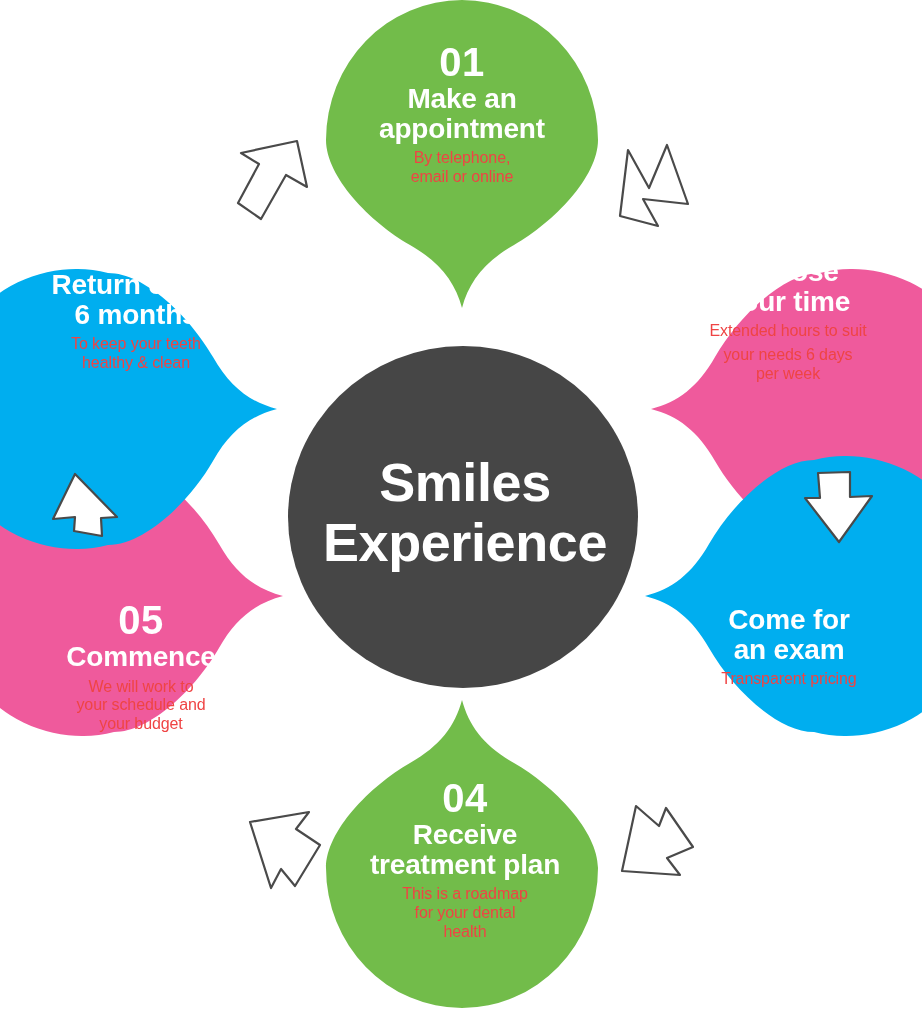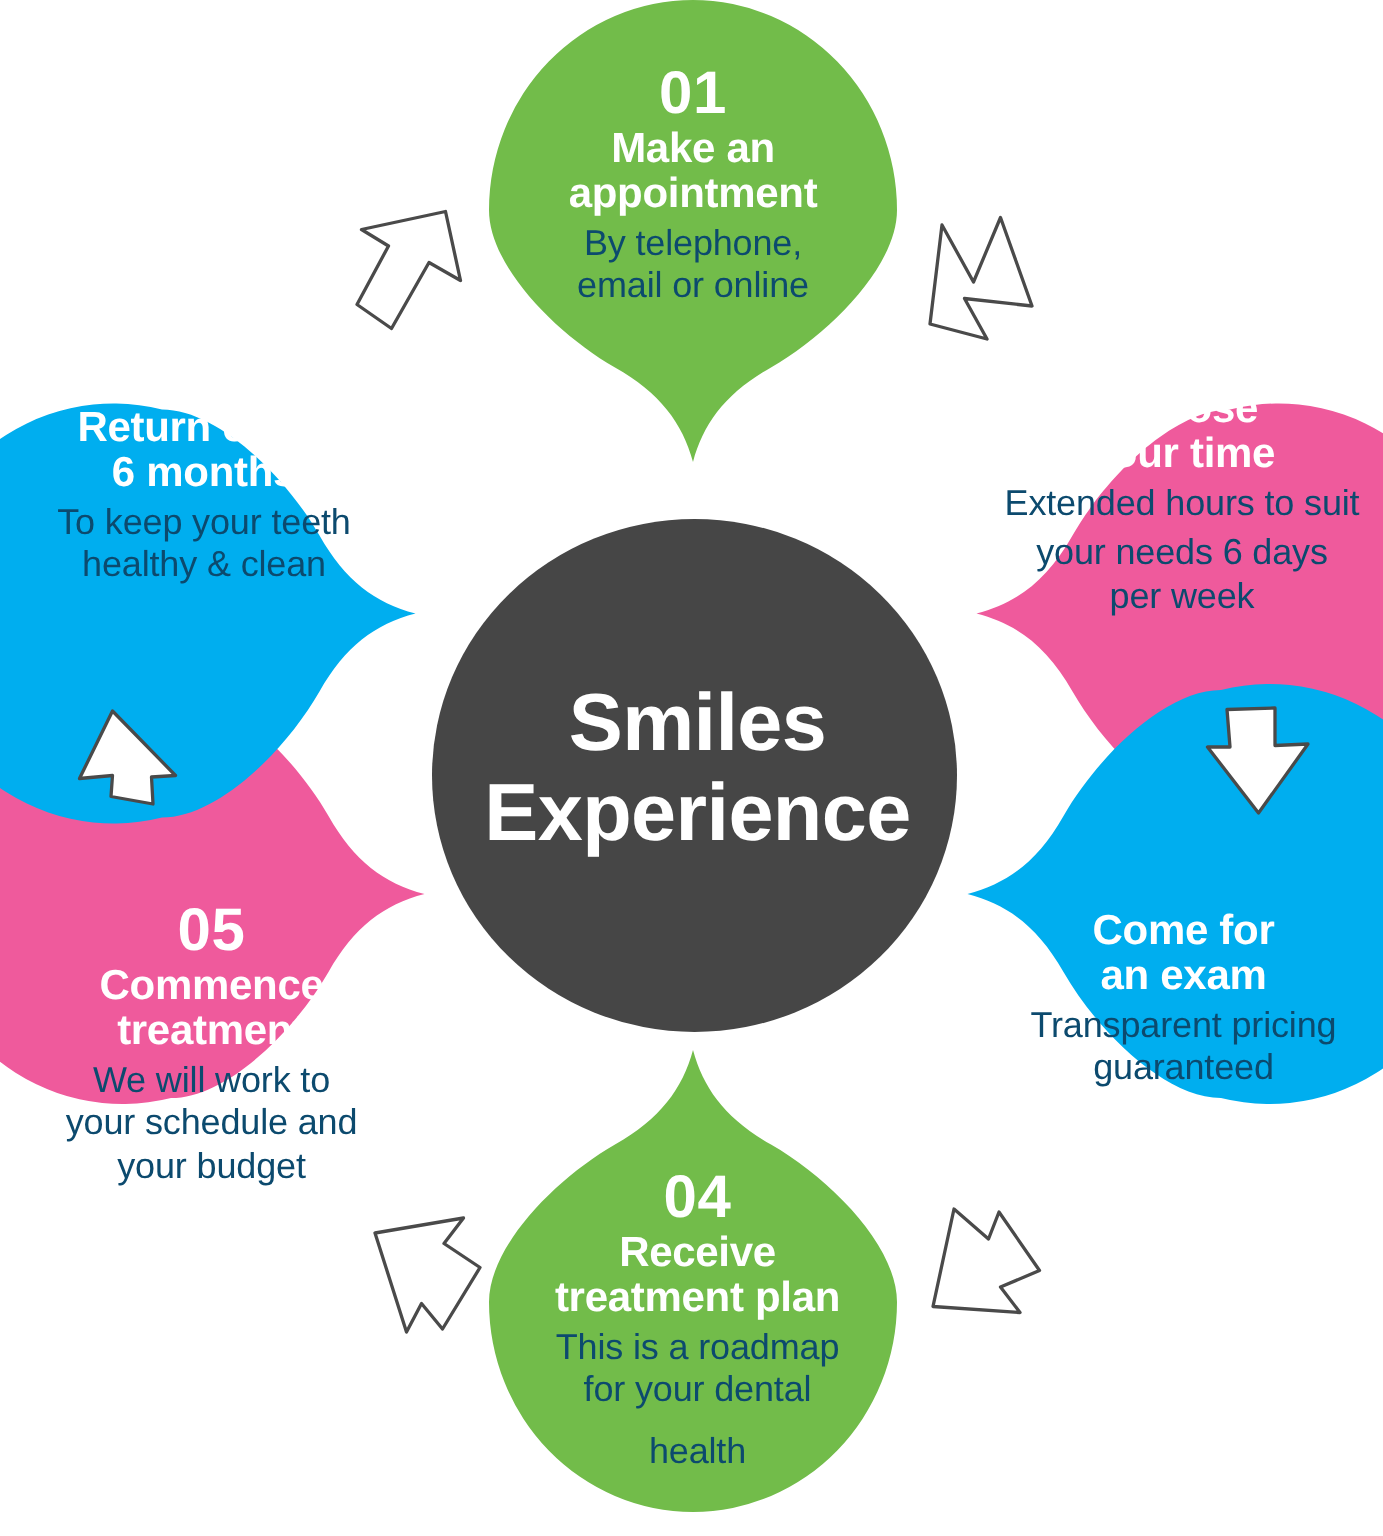--- a/index.html
+++ b/index.html
@@ -49,22 +49,22 @@
   .node-title {
     font-size: 28px;
     font-weight: bold;
     color: #ffffff;
     display: block;
     line-height: 1.06;
     letter-spacing: -0.2px;
   }
   .node-desc {
     display: block;
-    font-size: 24px;
-    color: #0c4a6e;
+    font-size: 16px;
+    color: #ef4444;
     line-height: 1.17;
     margin-top: 6px;
     letter-spacing: -0.1px;
   }
   .center-text {
     position: absolute;
     left: 300px;
     top: 452px;
     width: 330px;
     text-align: center;
@@ -190,36 +190,34 @@
     <span class="node-title">your time</span>
     <span class="node-desc">Extended hours to suit</span>
     <span class="node-desc" style="margin-top:5px">your needs 6 days</span>
     <span class="node-desc" style="margin-top:0">per week</span>
   </div>
 
   <div class="node-text" id="txt-03">
     <span class="node-title">Come for</span>
     <span class="node-title">an exam</span>
     <span class="node-desc">Transparent pricing</span>
-    <span class="node-desc" style="margin-top:0">guaranteed</span>
   </div>
 
   <div class="node-text" id="txt-04">
     <span class="node-num">04</span>
     <span class="node-title">Receive</span>
     <span class="node-title">treatment plan</span>
     <span class="node-desc">This is a roadmap</span>
     <span class="node-desc" style="margin-top:0">for your dental</span>
-    <span class="node-desc" style="margin-top:12px">health</span>
+    <span class="node-desc" style="margin-top:0">health</span>
   </div>
 
   <div class="node-text" id="txt-05">
     <span class="node-num">05</span>
     <span class="node-title">Commence</span>
-    <span class="node-title">treatment</span>
     <span class="node-desc">We will work to</span>
     <span class="node-desc" style="margin-top:0">your schedule and</span>
     <span class="node-desc" style="margin-top:0">your budget</span>
   </div>
 
   <div class="node-text" id="txt-06">
     <span class="node-num">06</span>
     <span class="node-title">Return every</span>
     <span class="node-title">6 months</span>
     <span class="node-desc">To keep your teeth</span>

